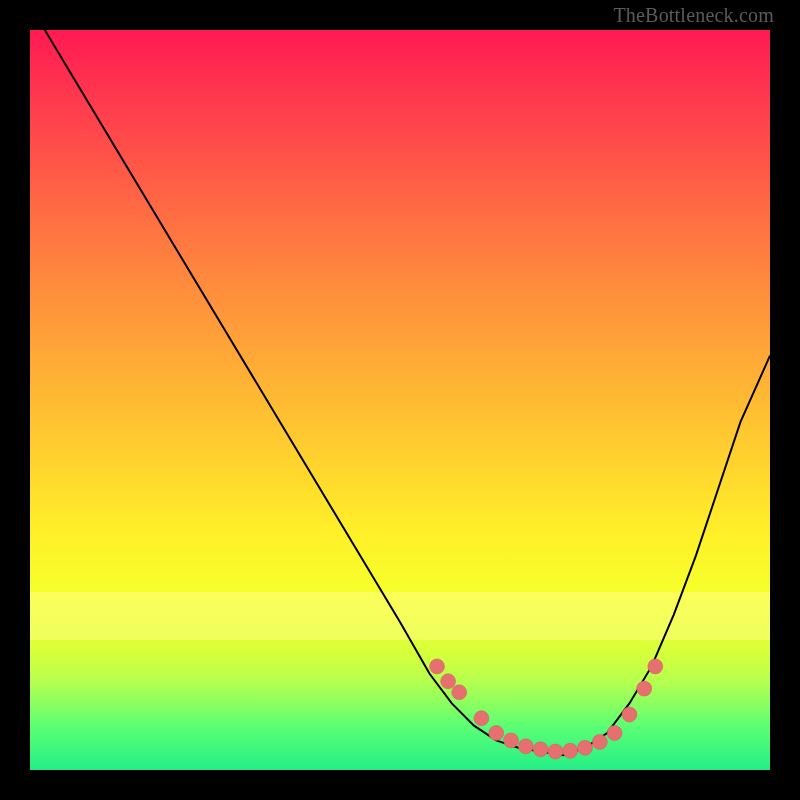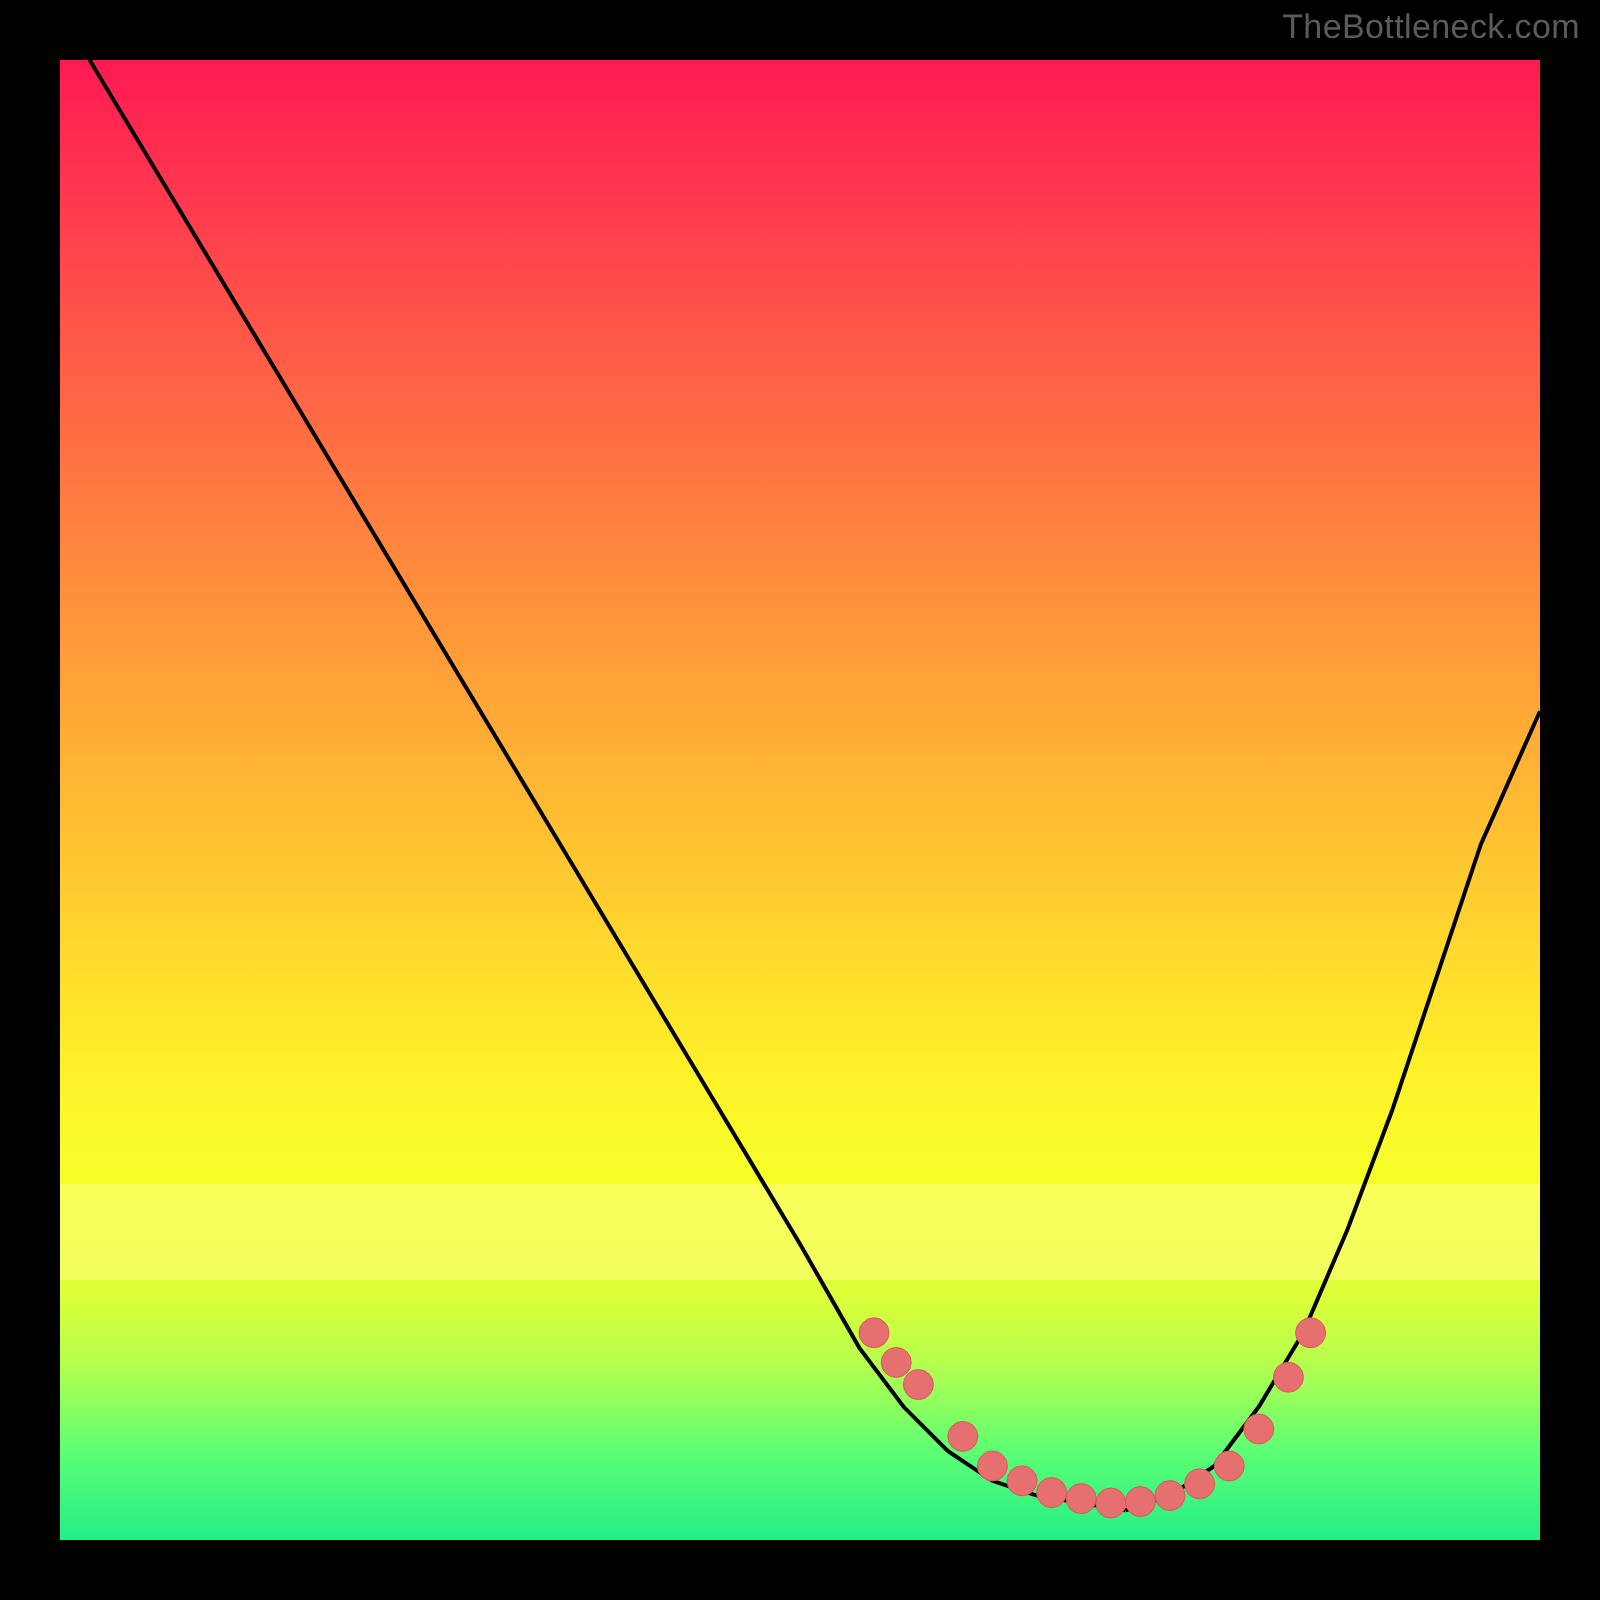--- a/index.html
+++ b/index.html
@@ -13,26 +13,27 @@
   }
   .stage {
     position: relative;
     width: 800px;
     height: 800px;
     background: #000;
   }
   .watermark {
     position: absolute;
     top: 4px;
-    right: 10px;
-    font-size: 17px;
+    right: 26px;
+    font-size: 20px;
     font-weight: 400;
     color: #5b5b5b;
     letter-spacing: 0.2px;
     z-index: 20;
+    font-family: Liberation Serif, serif;
   }
   .plot-area {
     position: absolute;
     left: 30px;
     top: 30px;
     width: 740px;
     height: 740px;
     overflow: hidden;
   }
   .gradient {

